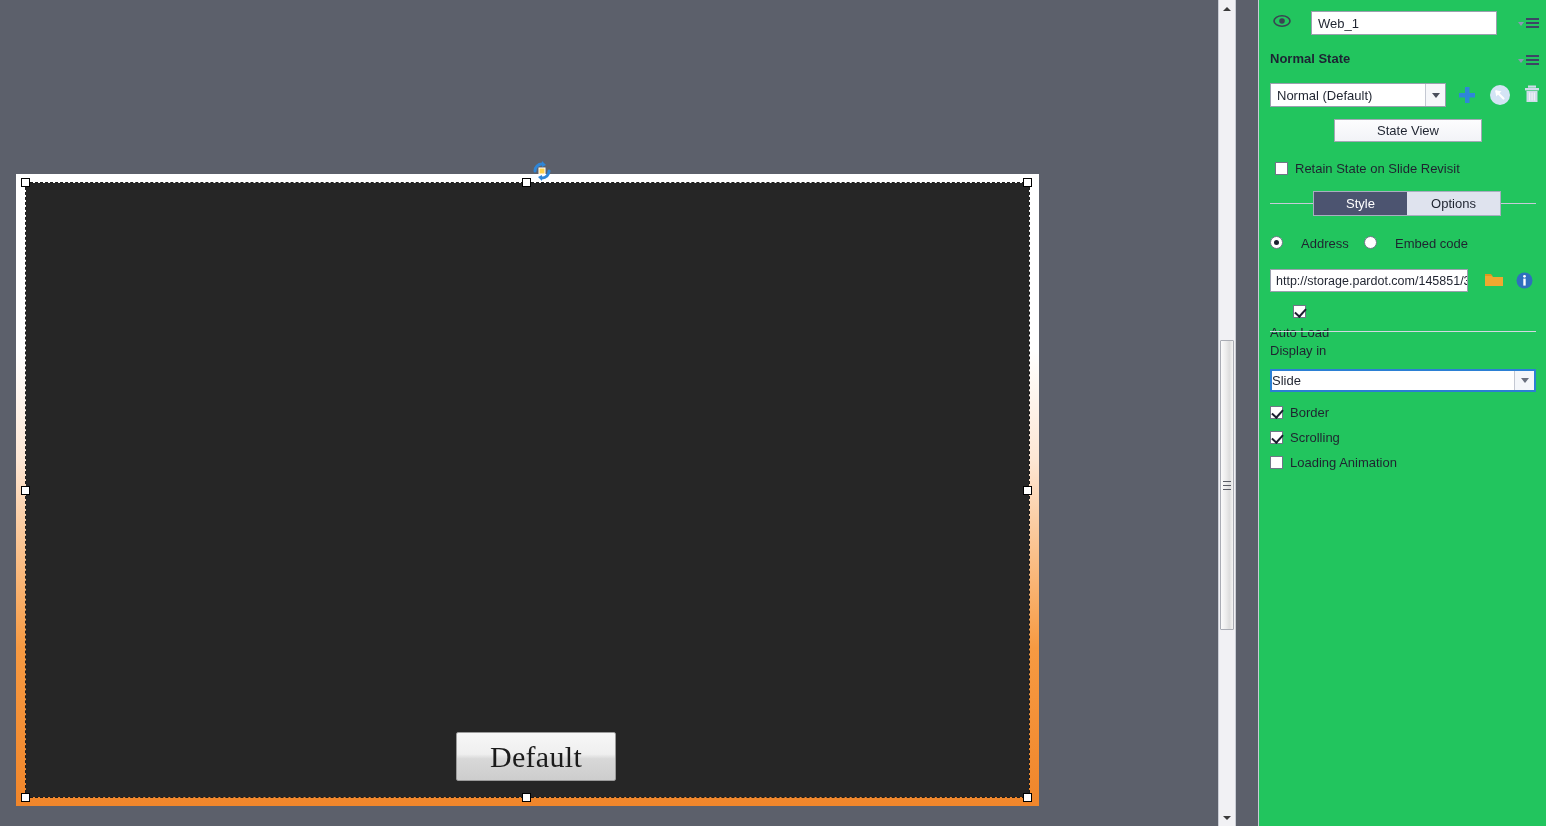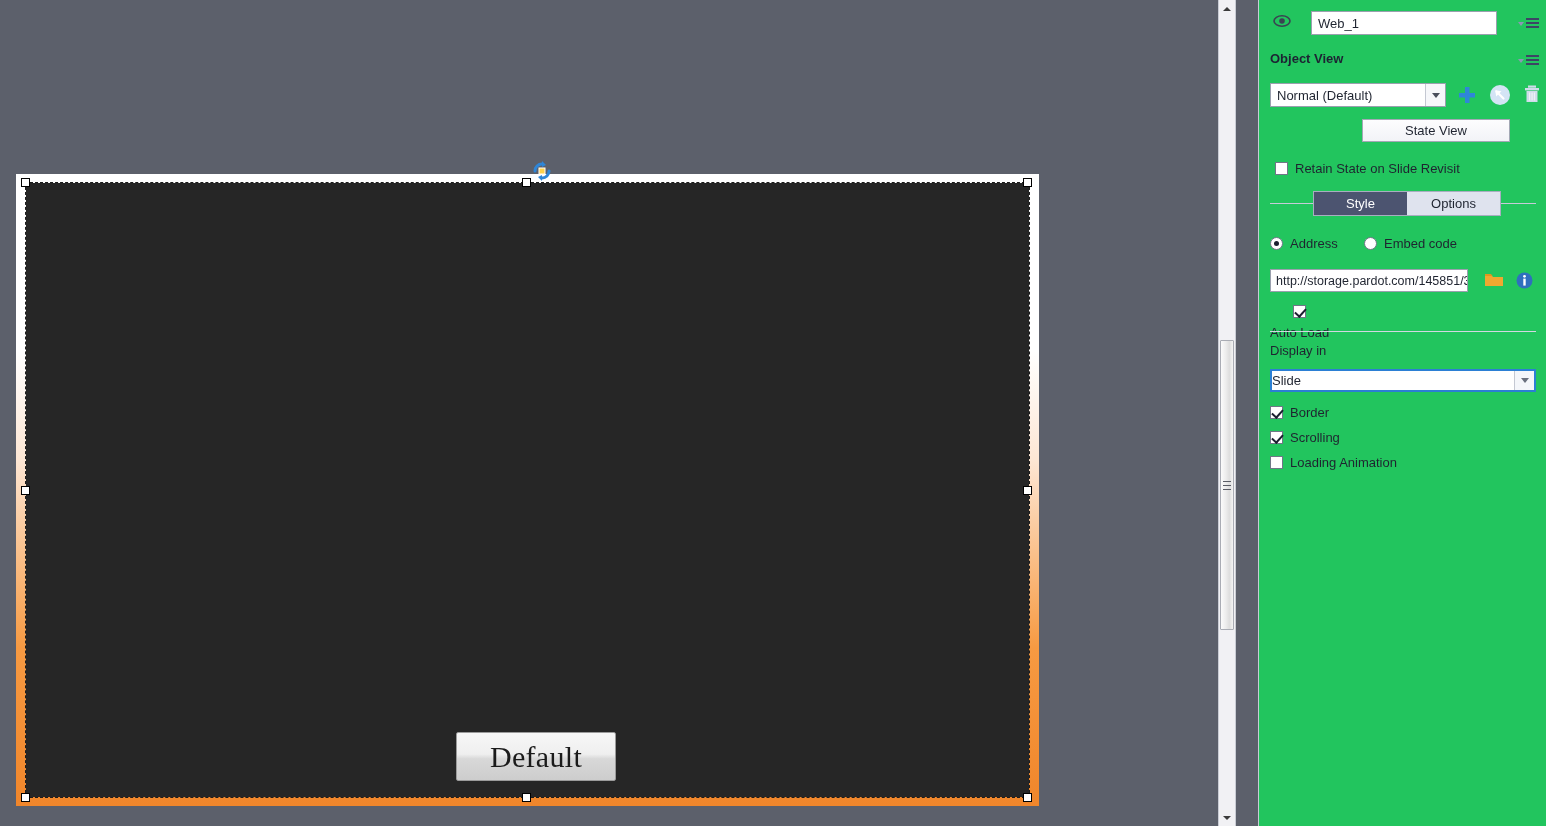--- a/index.html
+++ b/index.html
@@ -195,21 +195,21 @@
   #state-reset { position: absolute; left: 230px; top: 84px; }
   #state-delete { position: absolute; left: 265px; top: 85px; }
 
   
   #state-view-btn {
     position: absolute; left: 75px; top: 119px;
     width: 148px; height: 23px;
     background: linear-gradient(to bottom, #fdfdfe 0%, #f2f3f7 100%);
     border: 1px solid #a3a8b5;
     display: flex; align-items: center; justify-content: center;
-    font-size: 13px; color: #1f2430; margin-left: 28px;
+    font-size: 13px; color: #1f2430;
   }
 
   
   .cb-row { position: absolute; display: flex; align-items: center; gap: 7px; }
   .cbox {
     width: 13px; height: 13px;
     background: #ffffff;
     border: 1px solid #6f7787;
     position: relative;
     flex: none;
@@ -245,21 +245,21 @@
     background: #4c5470;
     color: #ffffff;
   }
   #tab-divider-left, #tab-divider-right {
     position: absolute; top: 203px; height: 1px; background: #c6cbd8;
   }
   #tab-divider-left { left: 11px; width: 43px; }
   #tab-divider-right { left: 242px; width: 35px; }
 
   
-  .radio-row { position: absolute; display: flex; align-items: center; gap: 7px; }
+  .radio-row { position: absolute; display: flex; gap: 18px; }
   .radio {
     width: 13px; height: 13px; border-radius: 50%;
     background: #ffffff; border: 1px solid #6f7787;
     position: relative; flex: none;
   }
   .radio.selected::after {
     content: "";
     position: absolute; left: 3px; top: 3px;
     width: 5px; height: 5px; border-radius: 50%;
     background: #1b2030;
@@ -391,21 +391,21 @@
 
     <div class="panel-menu" id="panel-menu-top">
       <span class="pm-caret"></span>
       <span class="pm-lines">
           <i></i>
           <i></i>
           <i></i>
         </span>
     </div>
 
-    <div id="object-state-title">Object View</div>
+    <div id="object-state-title">Normal State</div>
 
     <div class="panel-menu" id="panel-menu-state">
       <span class="pm-caret"></span>
       <span class="pm-lines">
           <i></i>
           <i></i>
           <i></i>
         </span>
     </div>
 

